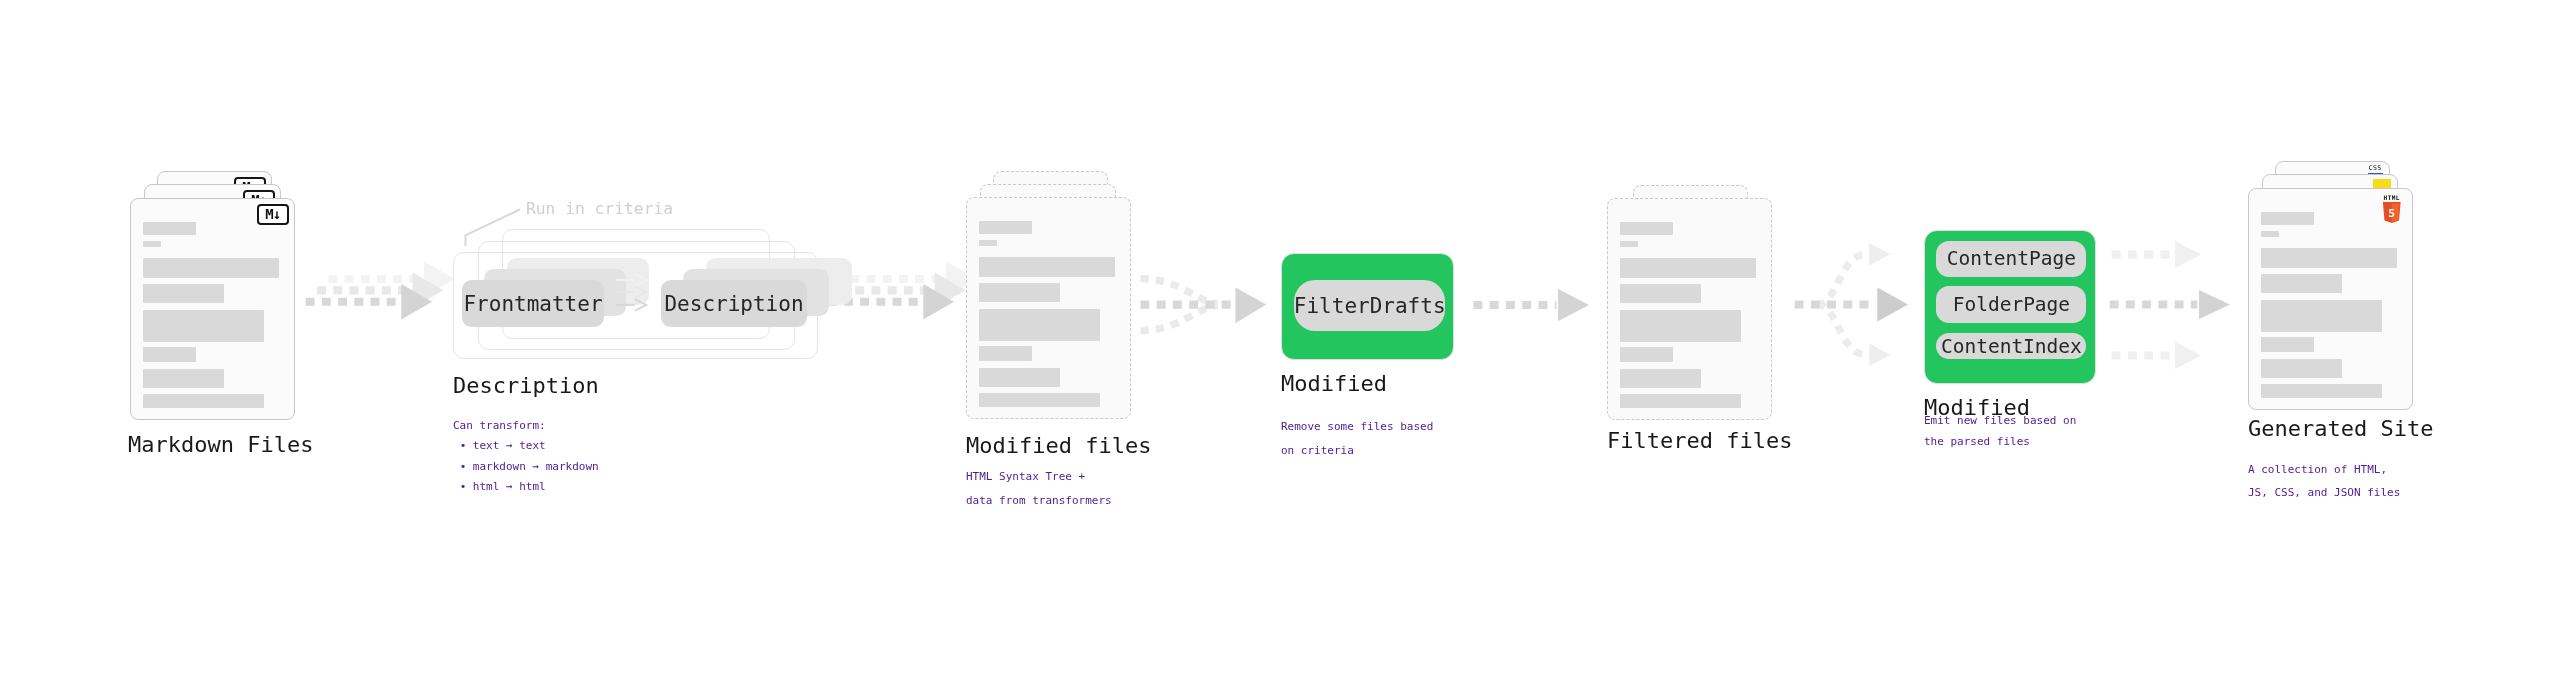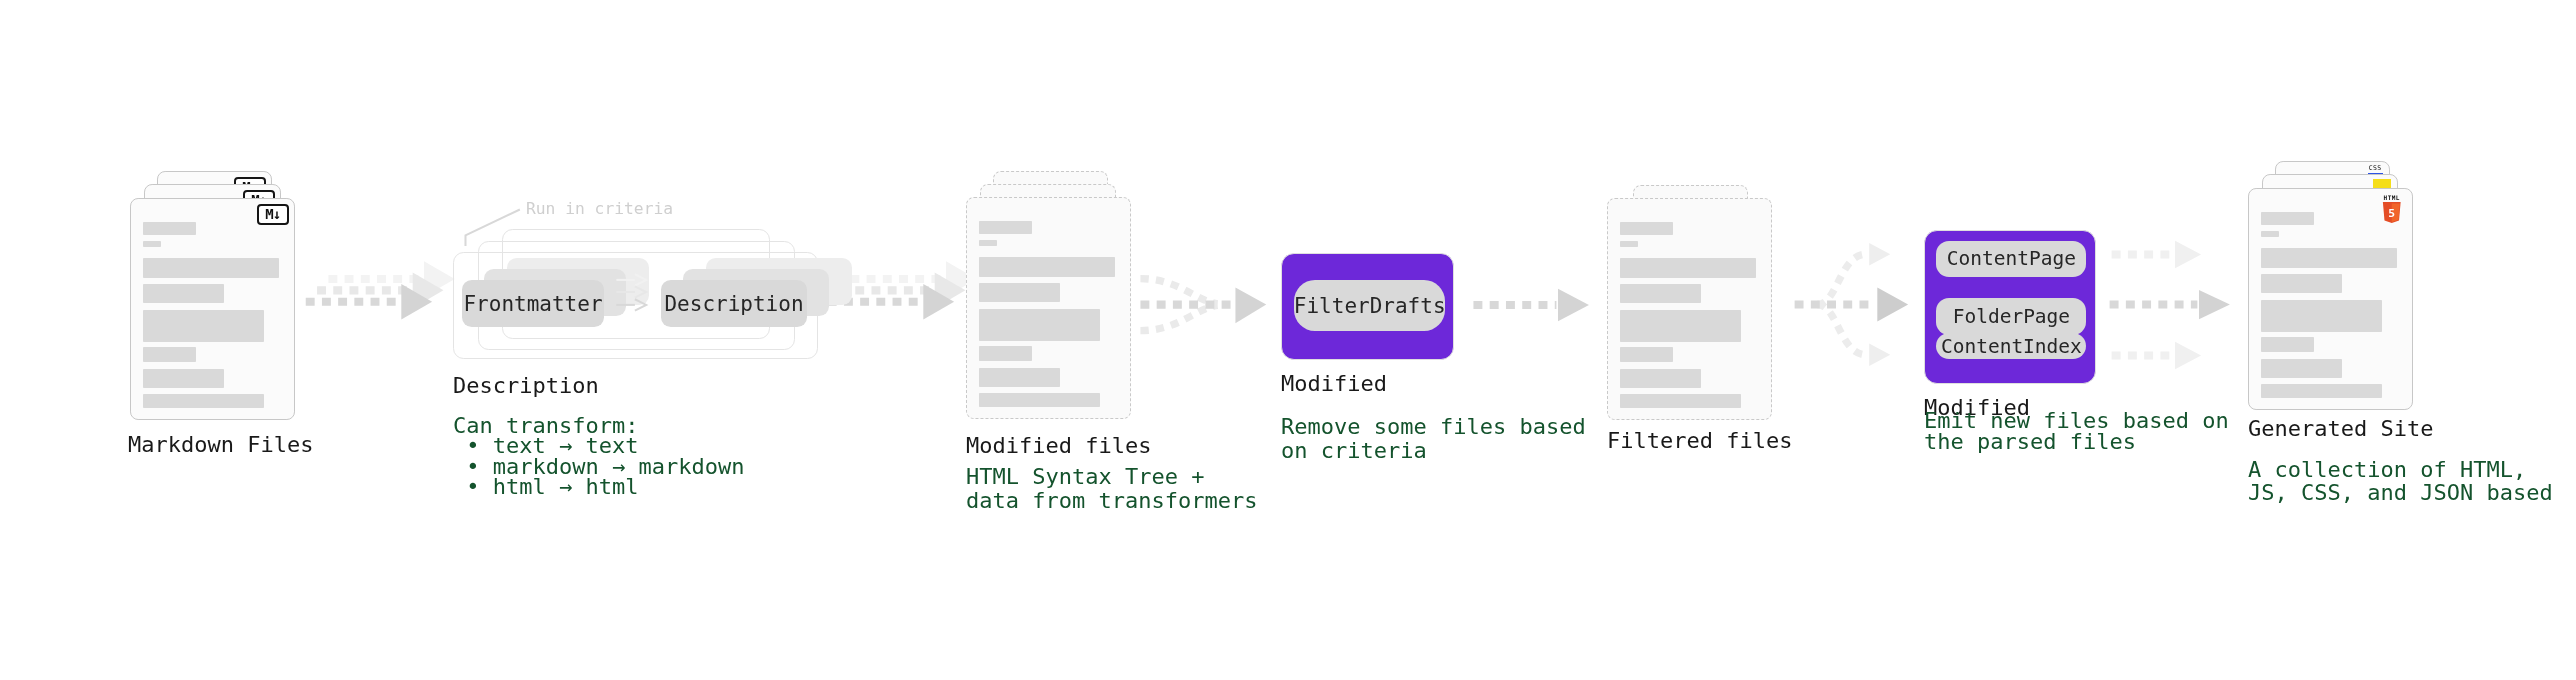--- a/index.html
+++ b/index.html
@@ -25,32 +25,32 @@
   .skel i:nth-child(8){width:87%;height:14.6px;}
 
   
   .mdbadge{position:absolute;right:4.9px;top:4.9px;width:32.5px;height:21px;background:#fff;
            border:2px solid #151515;border-radius:4.1px;box-sizing:border-box;
            display:flex;align-items:center;justify-content:center;
            font-size:14px;font-weight:700;letter-spacing:-0.8px;color:#111;}
 
   
   .title{position:absolute;font-size:22px;font-weight:500;color:#191919;white-space:nowrap;z-index:8;}
-  .note{position:absolute;font-size:22px;color:#14532d;white-space:pre-wrap;z-index:8;}
+  .note{position:absolute;font-size:11px;color:#4c1d95;white-space:pre-wrap;z-index:8;}
   .callout-text{position:absolute;font-size:16.3px;color:#cfcfcf;white-space:nowrap;}
 
   
   .tbox{position:absolute;border:1.2px solid #e4e4e4;border-radius:10.6px;box-sizing:border-box;background:transparent;}
   .pill{position:absolute;background:var(--pill,#d9d9d9);border-radius:9.8px;display:flex;align-items:center;justify-content:center;
         font-size:21px;color:#262626;box-sizing:border-box;}
   .pill.ghost2{background:#e2e2e2;}
   .pill.ghost3{background:#ededed;}
 
   
-  .card{position:absolute;background:#6d28d9;border:1.2px solid #dfdfdf;border-radius:13px;box-sizing:border-box;}
+  .card{position:absolute;background:#22c55e;border:1.2px solid #dfdfdf;border-radius:13px;box-sizing:border-box;}
   .epill{position:absolute;background:var(--pill,#d9d9d9);border-radius:13px;display:flex;align-items:center;justify-content:center;
          font-size:19.5px;color:#262626;}
 
   
   .js-chip{position:absolute;right:6.5px;top:4.1px;width:18px;height:9.8px;background:var(--js_yellow,#f5de19);}
   .css-chip{position:absolute;right:6.5px;top:3.3px;width:14.6px;text-align:center;}
   .css-chip b{display:block;font-size:6.5px;line-height:6.5px;font-weight:400;color:#111;letter-spacing:0.4px;}
   .css-chip i{display:block;height:2.4px;background:var(--css_blue,#2d53e5);margin-top:0.8px;}
   .html5-logo{position:absolute;right:9.8px;top:5.7px;width:21px;text-align:center;}
   .html5-logo b{display:block;font-size:6.1px;line-height:6.5px;font-weight:700;color:#111;letter-spacing:0.4px;}
@@ -213,21 +213,21 @@
   <path d="M30,84 C55,84 58,22 90,22" fill="none" stroke="#ececec" stroke-width="9" stroke-dasharray="10 9"></path>
   <polygon points="94,8 94,36 120,22" fill="#eeeeee"></polygon>
   <path d="M30,84 C55,84 58,146 90,146" fill="none" stroke="#ececec" stroke-width="9" stroke-dasharray="10 9"></path>
   <polygon points="94,132 94,160 120,146" fill="#eeeeee"></polygon>
   <line x1="2" y1="84" x2="102" y2="84" stroke="#d8d8d8" stroke-width="10" stroke-dasharray="11 9"></line>
   <polygon points="104,63 104,105 142,84" fill="#cdcdcd"></polygon>
 </svg>
 
 <div class="card" style="left:1924px;top:230px;width:172px;height:154px">
   <div class="epill" style="left:11.4px;top:9.8px;width:150px;height:36px">ContentPage</div>
-  <div class="epill" style="left:11.4px;top:67px;width:150px;height:37px">FolderPage</div>
+  <div class="epill" style="left:11.4px;top:55px;width:150px;height:37px">FolderPage</div>
   <div class="epill" style="left:11.4px;top:102px;width:150px;height:26px">ContentIndex</div>
 </div>
 <div class="title" style="left:1924px;top:395px">Modified</div>
 <div class="note" style="left:1924px;top:410px;line-height:21px">Emit new files based on
 the parsed files</div>
 
 <svg class="abs" style="left:2110px;top:239px" width="122" height="31" viewBox="0 0 150 38">
   <line x1="2" y1="19" x2="78" y2="19" stroke="#f0f0f0" stroke-width="10" stroke-dasharray="11 9"></line>
   <polygon points="80,2 80,36 112,19" fill="#f0f0f0"></polygon>
 </svg>
@@ -266,14 +266,14 @@
         <i></i>
         <i></i>
         <i></i>
         <i></i>
         <i></i>
       </div>
   </div>
 </div>
 <div class="title" style="left:2248px;top:416px">Generated Site</div>
 <div class="note" style="left:2248px;top:458px;line-height:23px">A collection of HTML,
-JS, CSS, and JSON based</div>
+JS, CSS, and JSON files</div>
 
 
 </body></html>

